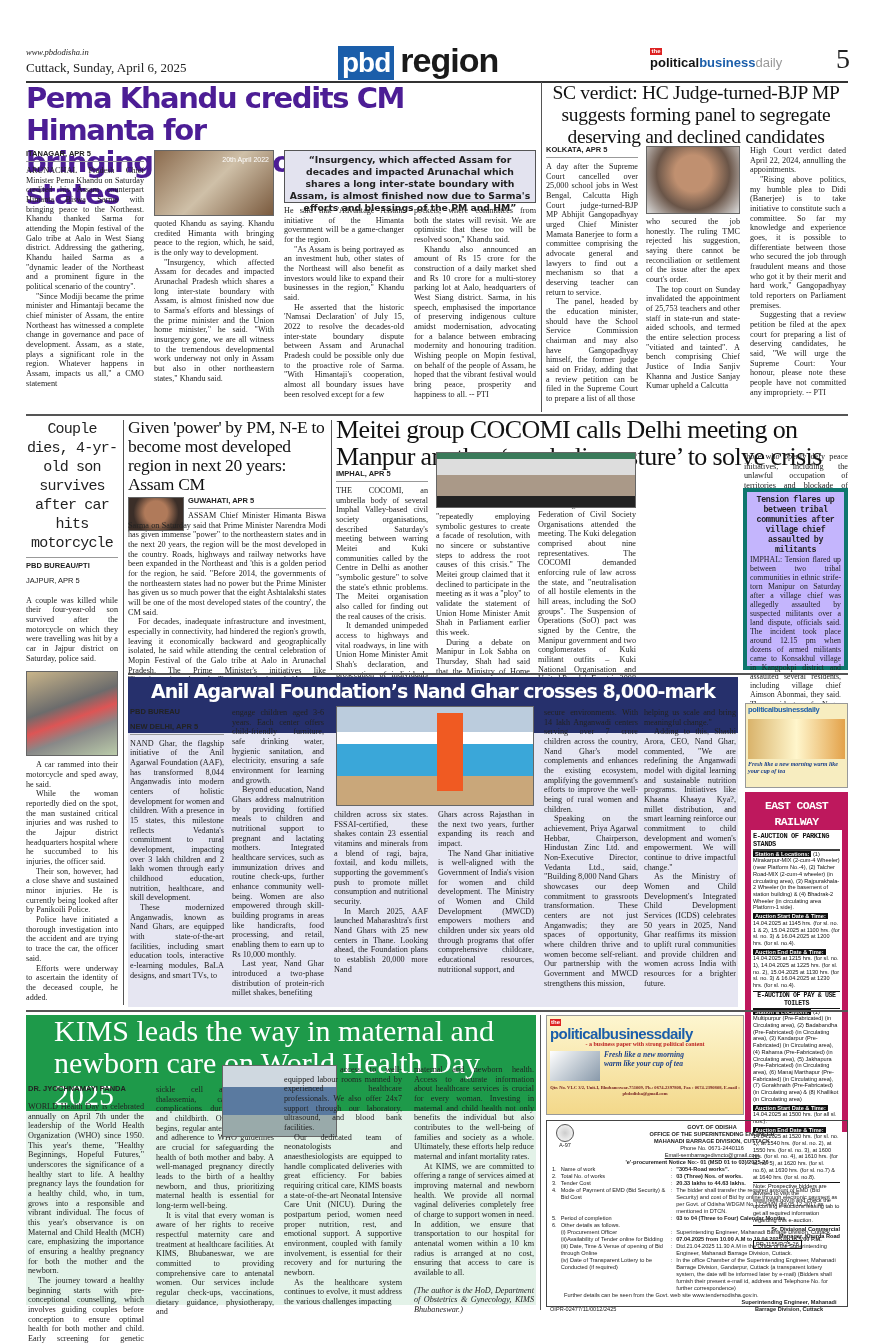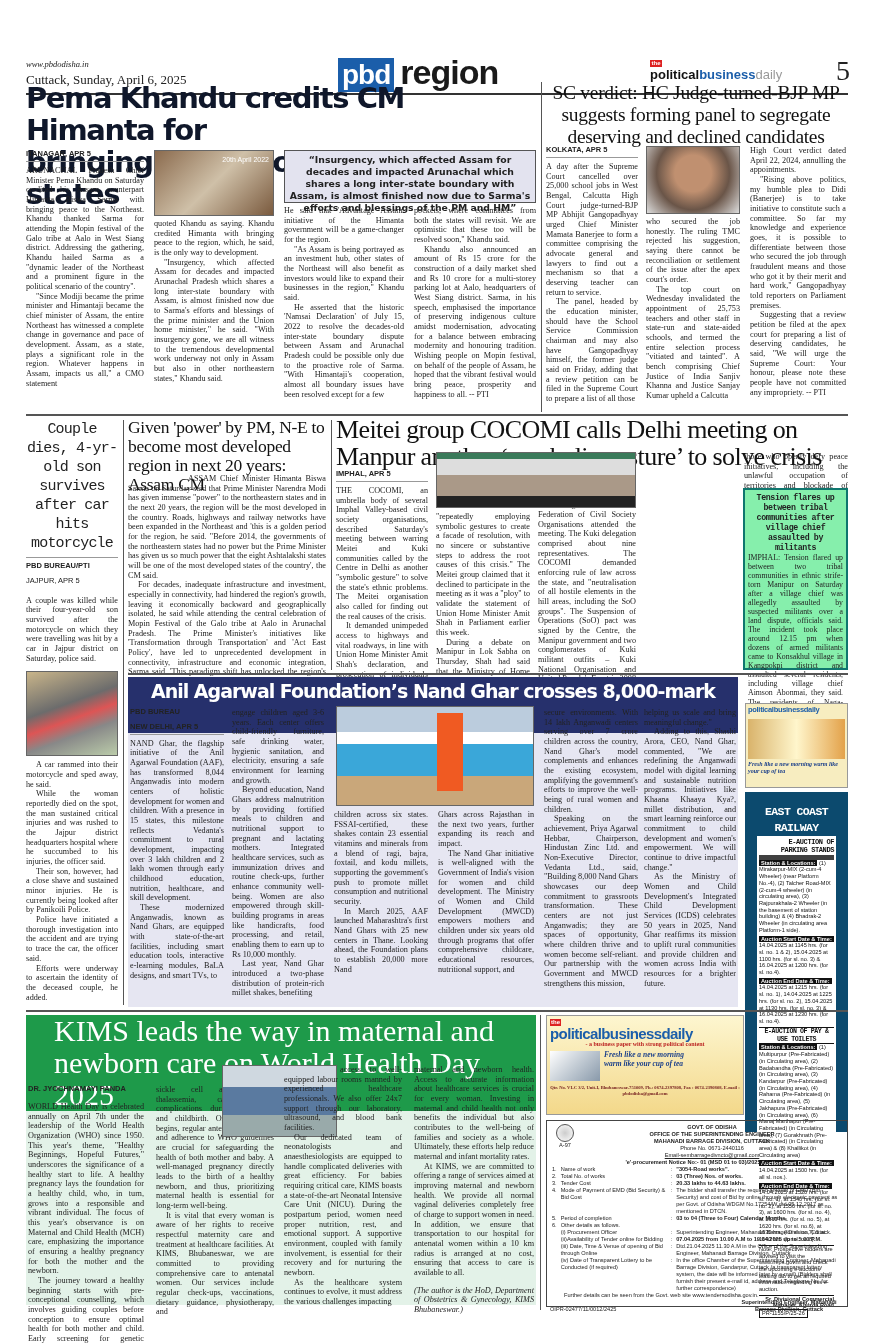--- a/index.html
+++ b/index.html
@@ -12,37 +12,37 @@
 .dateline{font-family:"Liberation Sans",sans-serif;font-weight:bold;font-size:7.5px;border-bottom:1px solid #999;padding-bottom:2px;margin-bottom:4px}
 .photo{background:#888;border:1px solid #666}
 .col{position:absolute}
 .vline{position:absolute;width:1px;background:#555}
 .hline{position:absolute;height:1.5px;background:#555}
 
 .mast-left{font-size:9px;font-style:italic}
 .logo-pbd{background:#1b5eaa;color:#fff;font-family:"Liberation Sans",sans-serif;font-weight:bold;font-size:28px;padding:0 4px;line-height:34px;letter-spacing:-1px}
 .logo-region{font-family:"Liberation Sans",sans-serif;font-weight:bold;font-size:34px;color:#1a1a1a;letter-spacing:-1px}
 .pbd-brand{font-family:"Liberation Sans",sans-serif;font-weight:bold;font-size:13px}
-.h1{font-family:"DejaVu Sans",sans-serif;font-weight:bold;font-size:29px;line-height:32px;letter-spacing:-1.4px;color:#0f172a}
+.h1{font-family:"DejaVu Sans",sans-serif;font-weight:bold;font-size:29px;line-height:32px;letter-spacing:-1.4px;color:#4c1d95}
 .h2{font-family:"Liberation Serif",serif;font-size:19.5px;line-height:22px;color:#111;letter-spacing:-.3px}
 .quote{background:#e3e3ef;border:1px solid #555;font-family:"DejaVu Sans",sans-serif;font-weight:bold;font-size:9.3px;line-height:12px;text-align:center;padding:3px 4px}
 .banner-blue{background:#26306c;color:#fff;font-family:"DejaVu Sans",sans-serif;font-weight:bold;font-size:19px;letter-spacing:-1px;text-align:center;line-height:28px}
 .banner-green{background:#1e9a4a;color:#fff;font-family:"Liberation Serif",serif;font-size:30px;line-height:32px;padding-left:28px}
-.sidebox{border:2px solid #0f766e;background:#86efac;padding:3px}
-.ecr{background:#0c4a6e;color:#fff;padding:12px;font-family:"Liberation Sans",sans-serif}
+.sidebox{border:4px solid #0f766e;background:#c4b5fd;padding:3px}
+.ecr{background:#be185d;color:#fff;padding:6px;font-family:"Liberation Sans",sans-serif}
 .ecr .inner{background:#fff;color:#111;font-size:5.6px;line-height:1.2;padding:2px}
 .ecr .lbl{background:#111;color:#fff;font-weight:bold;padding:0 2px}
 .tender{border:1px solid #444;font-family:"Liberation Sans",sans-serif;font-size:5.6px;line-height:1.25;padding:3px}
 .tender table{border-collapse:collapse;width:100%}
 .tender td{vertical-align:top;padding:0 2px}
 </style>
 </head>
 <body>
 
-<div class="abs" style="left:0;top:16px;width:870px;height:70px">
+<div class="abs" style="left:0;top:4px;width:870px;height:70px">
   <div class="abs mast-left" style="left:26px;top:43px;font-size:8.5px">www.pbdodisha.in</div>
   <div class="abs sans" style="left:26px;top:56px;font-size:13px;font-family:'Liberation Serif',serif">Cuttack, Sunday, April 6, 2025</div>
   <div class="abs" style="left:338px;top:36px;display:flex;align-items:flex-end;gap:6px">
     <span class="logo-pbd">pbd</span>
     <span class="logo-region">region</span>
   </div>
   <div class="abs" style="left:650px;top:44px">
     <div style="background:#d22;color:#fff;font-size:6px;font-weight:bold;font-family:'Liberation Sans',sans-serif;width:12px;text-align:center">the</div>
     <div class="pbd-brand"><span style="color:#111">political</span><span style="color:#1b5eaa">business</span><span style="color:#999;font-weight:normal">daily</span></div>
   </div>
@@ -80,21 +80,21 @@
 
 <div class="abs h2" style="left:546px;top:82px;width:300px;text-align:center">SC verdict: HC Judge-turned-BJP MP suggests forming panel to segregate deserving and declined candidates</div>
 <div class="col" style="left:546px;top:146px;width:92px">
   <div class="dateline">KOLKATA, APR 5</div>
   <p>A day after the Supreme Court cancelled over 25,000 school jobs in West Bengal, Calcutta High Court judge-turned-BJP MP Abhijit Gangopadhyay urged Chief Minister Mamata Banerjee to form a committee comprising the advocate general and lawyers to find out a mechanism so that a deserving teacher can return to service.</p>
   <p class="indent">The panel, headed by the education minister, should have the School Service Commission chairman and may also have Gangopadhyay himself, the former judge said on Friday, adding that a review petition can be filed in the Supreme Court to prepare a list of all those</p>
 </div>
 <div class="col" style="left:646px;top:146px;width:94px">
   <div class="photo" style="height:68px;background:radial-gradient(circle at 50% 40%,#c09070 0 30%,#6a5548 60%,#ddd)"></div>
   <p style="margin-top:3px">who secured the job honestly. The ruling TMC rejected his suggestion, saying there cannot be reconciliation or settlement of the issue after the apex court's order.</p>
-  <p class="indent">The top court on Wednesday invalidated the appointment of 25,753 teachers and other staff in state-run and state-aided schools, and termed the entire selection process "vitiated and tainted". A bench comprising Chief Justice of India Sanjiv Khanna and Justice Sanjay Kumar upheld a Calcutta</p>
+  <p class="indent">The top court on Sunday invalidated the appointment of 25,753 teachers and other staff in state-run and state-aided schools, and termed the entire selection process "vitiated and tainted". A bench comprising Chief Justice of India Sanjiv Khanna and Justice Sanjay Kumar upheld a Calcutta</p>
 </div>
 <div class="col" style="left:750px;top:146px;width:96px">
   <p>High Court verdict dated April 22, 2024, annulling the appointments.</p>
   <p class="indent">"Rising above politics, my humble plea to Didi (Banerjee) is to take initiative to constitute such a committee. So far my knowledge and experience goes, it is possible to differentiate between those who secured the job through fraudulent means and those who got it by their merit and hard work," Gangopadhyay told reporters on Parliament premises.</p>
   <p class="indent">Suggesting that a review petition be filed at the apex court for preparing a list of deserving candidates, he said, "We will urge the Supreme Court: Your honour, please note these people have not committed any impropriety. -- PTI</p>
 </div>
 
 <div class="hline" style="left:26px;top:414px;width:822px"></div>
 
 <div class="col" style="left:26px;top:420px;width:92px">
@@ -106,20 +106,26 @@
   <p class="indent">A car rammed into their motorcycle and sped away, he said.</p>
   <p class="indent">While the woman reportedly died on the spot, the man sustained critical injuries and was rushed to the Jajpur district headquarters hospital where he succumbed to his injuries, the officer said.</p>
   <p class="indent">Their son, however, had a close shave and sustained minor injuries. He is currently being looked after by Panikoili Police.</p>
   <p class="indent">Police have initiated a thorough investigation into the accident and are trying to trace the car, the officer said.</p>
   <p class="indent">Efforts were underway to ascertain the identity of the deceased couple, he added.</p>
 </div>
 <div class="vline" style="left:123px;top:420px;height:585px"></div>
 
 <div class="col" style="left:128px;top:418px;width:198px">
   <div class="h2" style="font-size:17.5px;line-height:19px">Given 'power' by PM, N-E to become most developed region in next 20 years: Assam CM</div>
+  <div style="display:flex;gap:4px;margin-top:3px">
+    <div class="photo" style="width:56px;height:34px;flex:none;background:radial-gradient(circle at 50% 45%,#b07a5a 0 35%,#3b2e28 70%)"></div>
+    <div style="flex:1">
+      <div class="dateline">GUWAHATI, APR 5</div>
+    </div>
+  </div>
   <p class="indent" style="margin-top:-20px;padding-left:60px;text-indent:0"></p>
   <p style="margin-top:-18px;text-indent:60px">ASSAM Chief Minister Himanta Biswa Sarma on Saturday said that Prime Minister Narendra Modi has given immense "power" to the northeastern states and in the next 20 years, the region will be the most developed in the country. Roads, highways and railway networks have been expanded in the Northeast and 'this is a golden period for the region, he said. "Before 2014, the governments of the northeastern states had no power but the Prime Minister has given us so much power that the eight Ashtalakshi states will be one of the most developed states of the country', the CM said.</p>
   <p class="indent">For decades, inadequate infrastructure and investment, especially in connectivity, had hindered the region's growth, leaving it economically backward and geographically isolated, he said while attending the central celebration of Mopin Festival of the Galo tribe at Aalo in Arunachal Pradesh. The Prime Minister's initiatives like 'Transformation through Transportation' and 'Act East Policy', have led to unprecedented development in connectivity, infrastructure and economic integration, Sarma said. 'This paradigm shift has unlocked the region's vast potential, positioning it not as a remote periphery, but as the gateway to the fastest-growing economies of Southeast Asia,' Sarma said. -- PTI</p>
 </div>
 <div class="vline" style="left:331px;top:420px;height:250px"></div>
 
 <div class="abs" style="left:336px;top:416px;width:512px;font-family:'Liberation Serif',serif;font-size:26px;line-height:27px;letter-spacing:-.6px;color:#111">Meitei group COCOMI calls Delhi meeting on Manpur another ‘symbolic gesture’ to solve crisis</div>
 <div class="col" style="left:336px;top:470px;width:92px">
   <div class="dateline">IMPHAL, APR 5</div>
   <p>THE COCOMI, an umbrella body of several Imphal Valley-based civil society organisations, described Saturday's meeting between warring Meitei and Kuki communities called by the Centre in Delhi as another "symbolic gesture" to solve the state's ethnic problems. The Meitei organisation also called for finding out the real causes of the crisis.</p>
@@ -202,21 +208,21 @@
 </div>
 
 <div class="abs" style="left:745px;top:703px;width:103px;height:85px;background:#f7edc0;border:1px solid #999;padding:2px">
   <div style="font-family:'Liberation Sans',sans-serif;font-weight:bold;font-size:7.5px;color:#1b5eaa;letter-spacing:-.3px">politicalbusinessdaily</div>
   <div style="height:40px;margin-top:4px;background:linear-gradient(90deg,#d9b36b,#fff6cc,#e3a24a)"></div>
   <div style="font-size:6px;font-style:italic;font-weight:bold;color:#1b3f8a;margin-top:2px">Fresh like a new morning warm like your cup of tea</div>
 </div>
 <div class="abs ecr" style="left:745px;top:792px;width:103px;height:340px">
   <div class="cond" style="font-weight:bold;font-size:11.5px;text-align:center;letter-spacing:-.6px;line-height:16px">EAST COAST RAILWAY</div>
   <div class="inner">
-    <div class="cond" style="font-weight:bold;font-size:7px;text-align:right;letter-spacing:-.4px;border-bottom:5px solid #404040">E-AUCTION OF PARKING STANDS</div>
+    <div class="cond" style="font-weight:bold;font-size:7px;text-align:left;letter-spacing:-.4px;border-bottom:2px solid #404040">E-AUCTION OF PARKING STANDS</div>
     <div><span class="lbl">Station &amp; Locations:</span> <span>(1) Mirakarpur-MIX (2-cum-4 Wheeler) (near Platform No.-4), (2) Talcher Road-MIX (2-cum-4 wheeler) (in circulating area), (3) Rajpurakhala-2 Wheeler (in the basement of station building) &amp; (4) Bhadrak-2 Wheeler (in circulating area Platform-1 side).</span></div>
     <div style="margin-top:2px"><span class="lbl">Auction Start Date &amp; Time:</span> <span>14.04.2025 at 1145 hrs. (for sl. no. 1 &amp; 2), 15.04.2025 at 1100 hrs. (for sl. no. 3) &amp; 16.04.2025 at 1200 hrs. (for sl. no.4).</span></div>
     <div style="margin-top:2px"><span class="lbl">Auction End Date &amp; Time:</span> <span>14.04.2025 at 1215 hrs. (for sl. no. 1), 14.04.2025 at 1225 hrs. (for sl. no. 2), 15.04.2025 at 1130 hrs. (for sl. no. 3) &amp; 16.04.2025 at 1230 hrs. (for sl. no.4).</span></div>
     <div class="cond" style="font-weight:bold;font-size:6.6px;text-align:center;letter-spacing:-.4px;border-top:1px solid #111;border-bottom:1px solid #111;margin-top:2px">E-AUCTION OF PAY &amp; USE TOILETS</div>
     <div><span class="lbl">Station &amp; Locations:</span> <span>(1) Multipurpur (Pre-Fabricated) (in Circulating area), (2) Badabandha (Pre-Fabricated) (in Circulating area), (3) Kandarpur (Pre-Fabricated) (in Circulating area), (4) Rahama (Pre-Fabricated) (in Circulating area), (5) Jakhapura (Pre-Fabricated) (in Circulating area), (6) Manaj Marthapur (Pre-Fabricated) (in Circulating area), (7) Gorakhnath (Pre-Fabricated) (in Circulating area) &amp; (8) Khallikot (in Circulating area)</span></div>
     <div style="margin-top:2px"><span class="lbl">Auction Start Date &amp; Time:</span> <span>14.04.2025 at 1500 hrs. (for all sl. nos.).</span></div>
     <div style="margin-top:2px"><span class="lbl">Auction End Date &amp; Time:</span> <span>14.04.2025 at 1520 hrs. (for sl. no. 1), at 1540 hrs. (for sl. no. 2), at 1550 hrs. (for sl. no. 3), at 1600 hrs. (for sl. no. 4), at 1610 hrs. (for sl. no. 5), at 1620 hrs. (for sl. no.6), at 1630 hrs. (for sl. no.7) &amp; at 1640 hrs. (for sl. no.8).</span></div>
     <div style="margin-top:2px;border-top:1px solid #111">Note: Prospective bidders are advised to visit the www.ireps.gov.in and check the upcoming e-auctions leasing tab to get all required information regarding this e-auction.</div>
     <div style="text-align:right;font-weight:bold;border-top:1px solid #111;margin-top:2px">Sr. Divisional Commercial Manager, Khurda Road</div>
     <div style="border:1px solid #111;display:inline-block;padding:0 2px">PR-1155/P/25-26</div>

